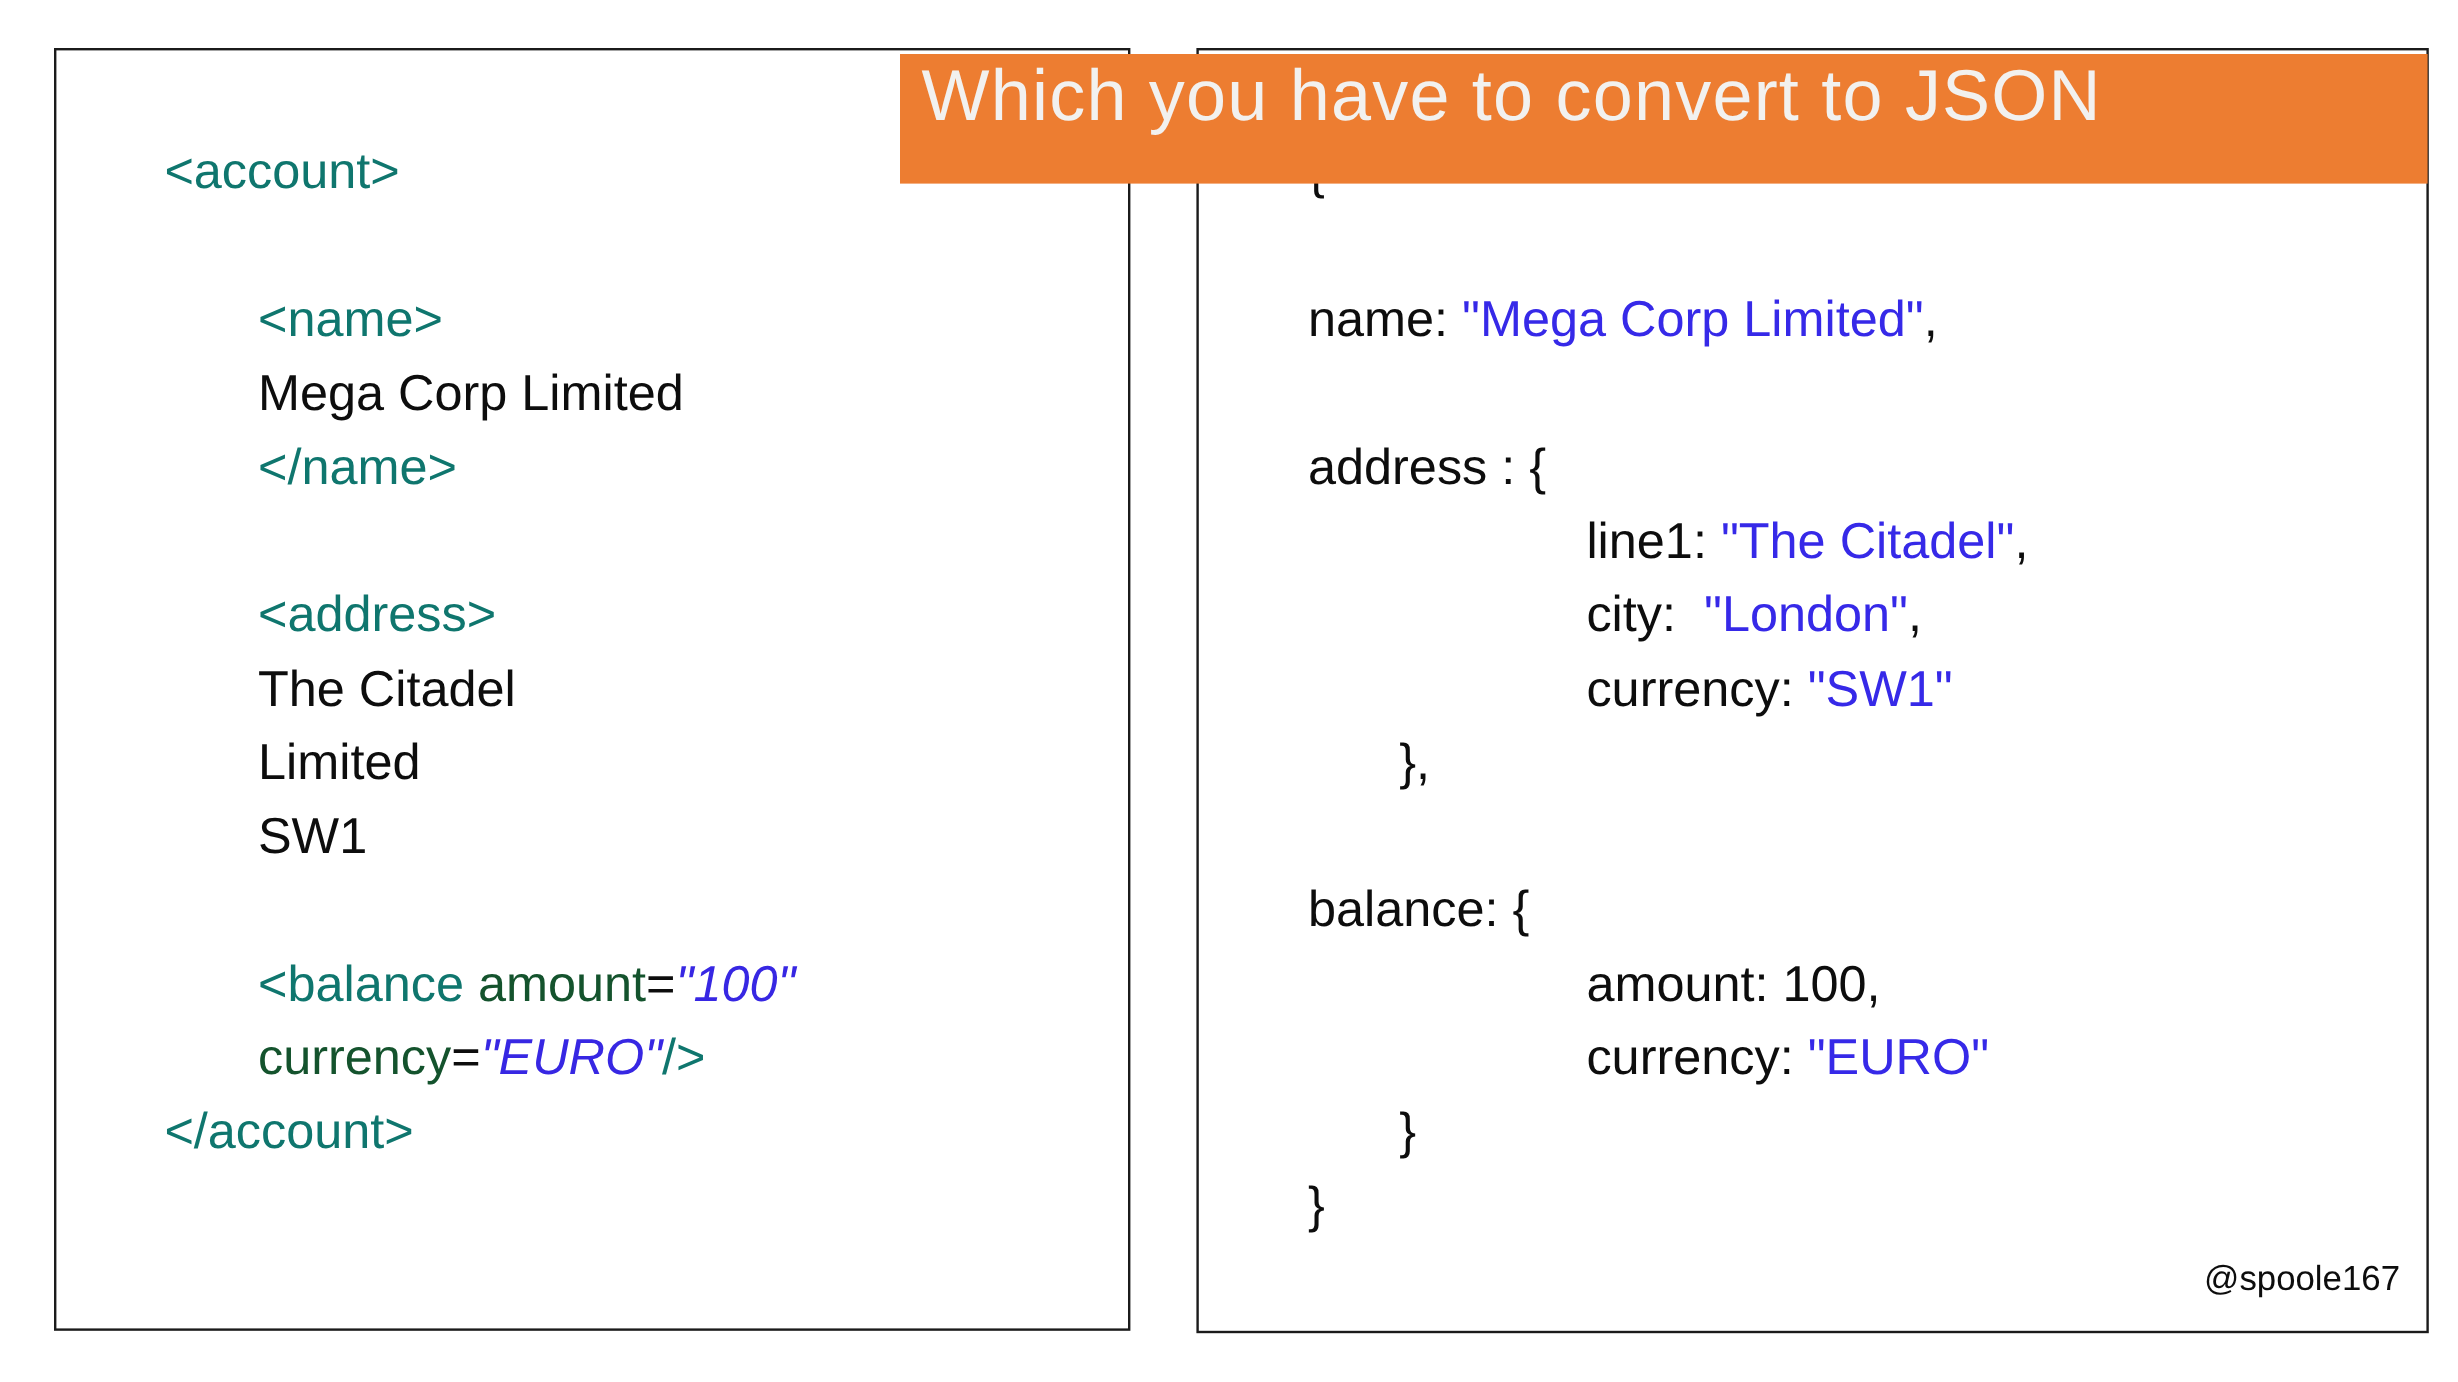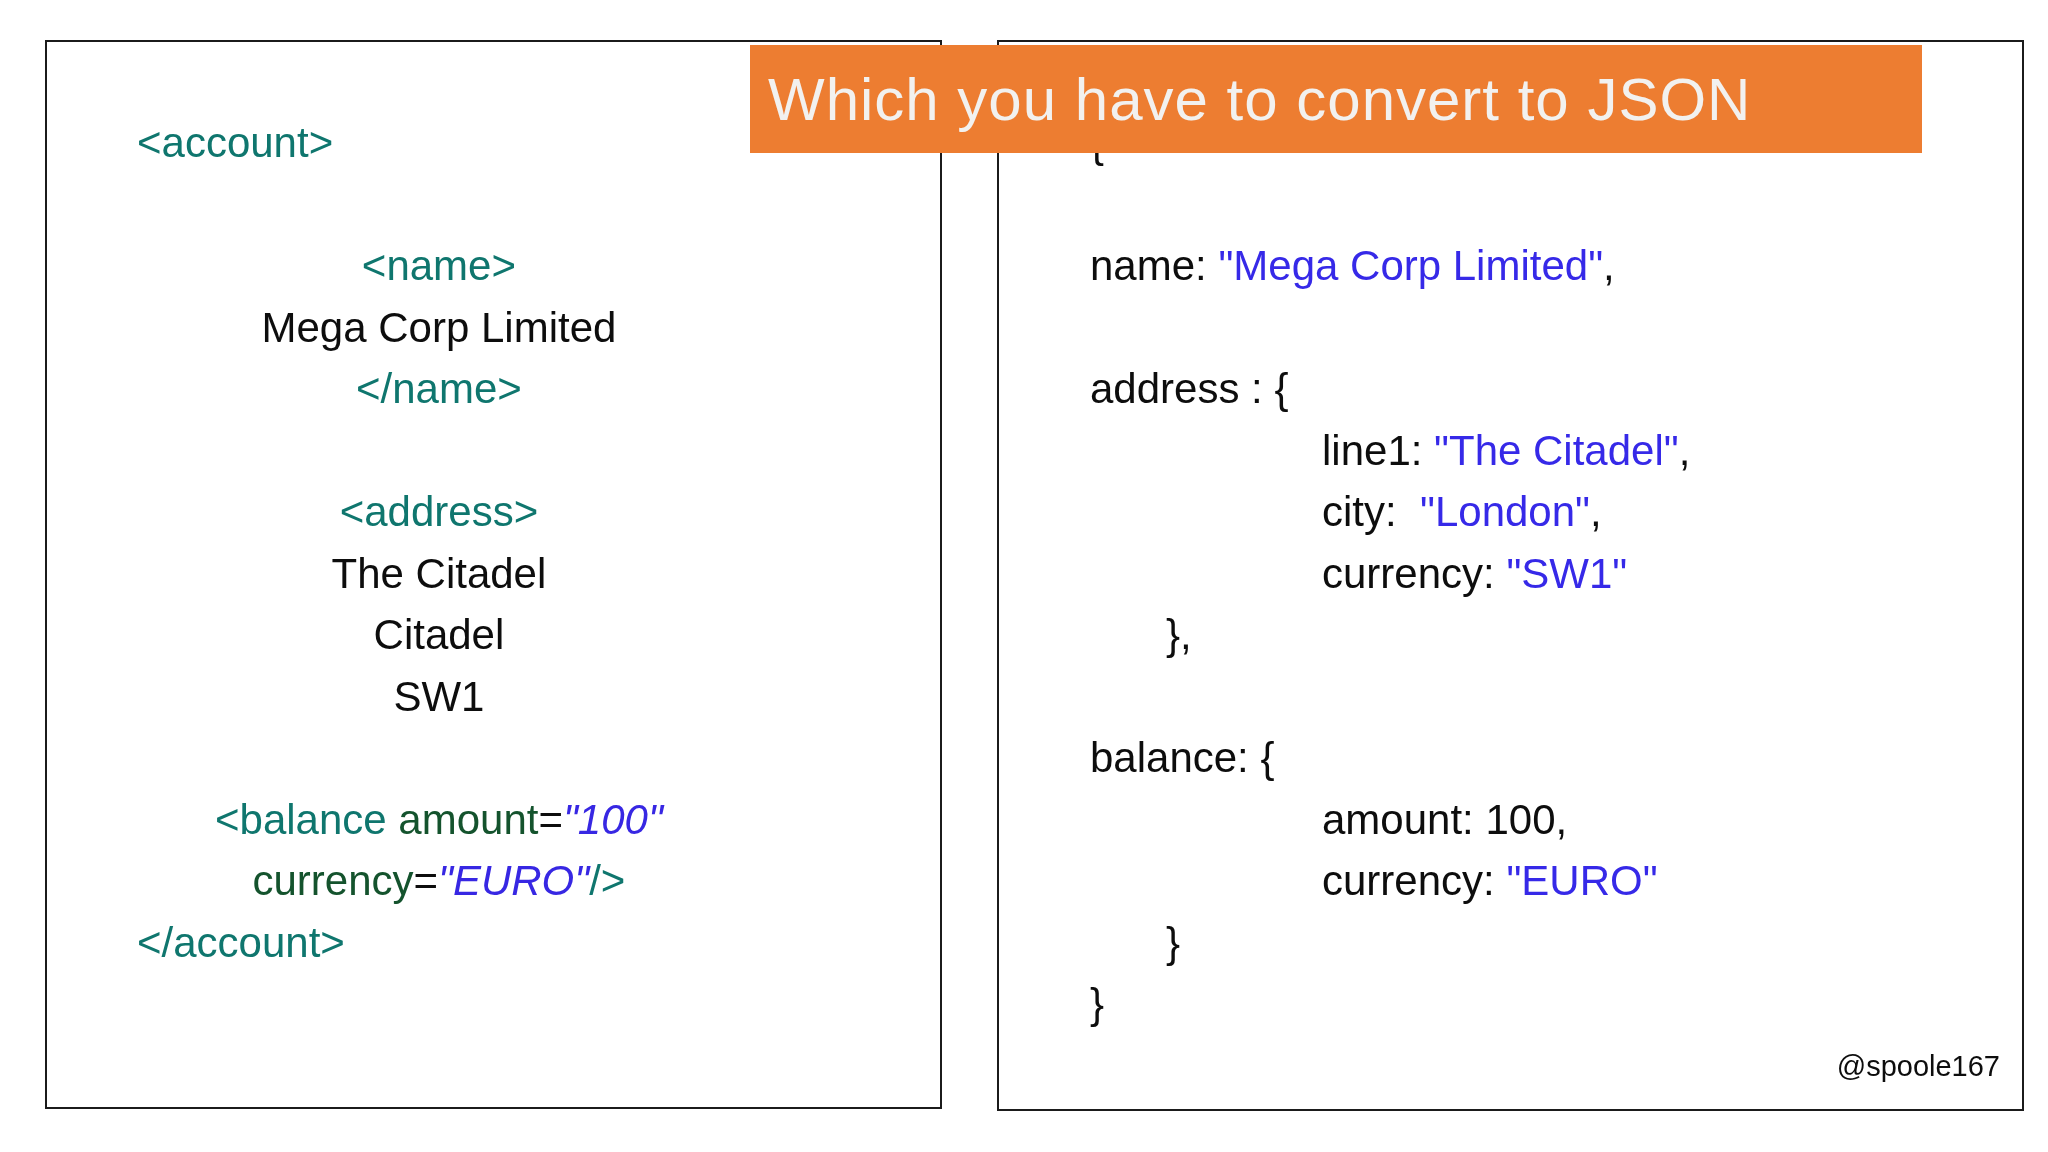--- a/index.html
+++ b/index.html
@@ -28,37 +28,36 @@
     z-index: 2;
   }
   .code .line {
     height: 61.5px;
     line-height: 61.5px;
     white-space: pre;
   }
   #xml-code  { left: 137px;  top: 112px; }
   #json-code { left: 1090px; top: 112px; }
 
-  .ind1 { padding-left: 78px; text-align: center; }   
+  .ind1 { padding-left: 78px; }   
   .j1   { padding-left: 76px; }   
   .j2   { padding-left: 232px; }  
 
   .tag  { color: #0f766e; }                      
   .attr { color: #14532d; }                      
   .aval { color: #3727E3; font-style: italic; }  
   .str  { color: #3629E8; }                      
 
   .banner {
     position: absolute;
     left: 750px; top: 45px;
-    width: 1172px; height: 108px;
+    width: 1273px; height: 108px;
     background: #ED7D31;
     z-index: 5;
     display: flex;
-    align-items: center;
     box-sizing: border-box;
     padding-left: 18px;
   }
   .banner-text {
     font-size: 60px;
     color: #F2F1EF;
     letter-spacing: 1px;
     white-space: pre;
   }
 
@@ -77,21 +76,21 @@
 
 <div class="code" id="xml-code">
   <div class="line"><span class="tag">&lt;account&gt;</span></div>
   <div class="line"></div>
   <div class="line ind1"><span class="tag">&lt;name&gt;</span></div>
   <div class="line ind1"><span>Mega Corp Limited</span></div>
   <div class="line ind1"><span class="tag">&lt;/name&gt;</span></div>
   <div class="line"></div>
   <div class="line ind1"><span class="tag">&lt;address&gt;</span></div>
   <div class="line ind1"><span>The Citadel</span></div>
-  <div class="line ind1"><span>Citadel</span></div>
+  <div class="line ind1"><span>Limited</span></div>
   <div class="line ind1"><span>SW1</span></div>
   <div class="line"></div>
   <div class="line ind1"><span class="tag">&lt;balance </span><span class="attr">amount</span><span>=</span><span class="aval">"100"</span></div>
   <div class="line ind1"><span class="attr">currency</span><span>=</span><span class="aval">"EURO"</span><span class="tag">/&gt;</span></div>
   <div class="line"><span class="tag">&lt;/account&gt;</span></div>
 </div>
 
 <div class="panel" id="json-panel"></div>
 
 <div class="code" id="json-code">

